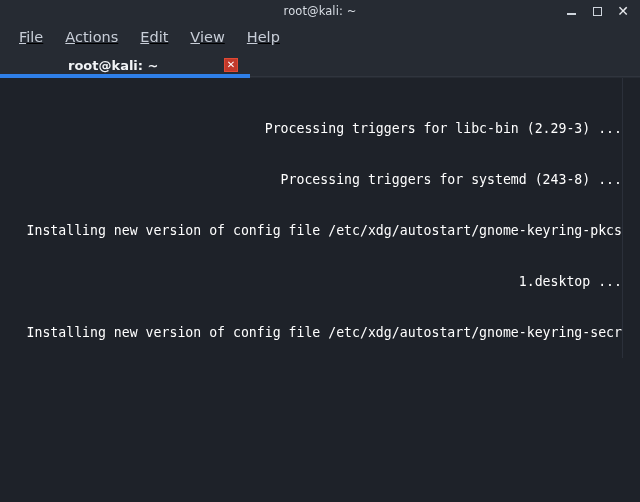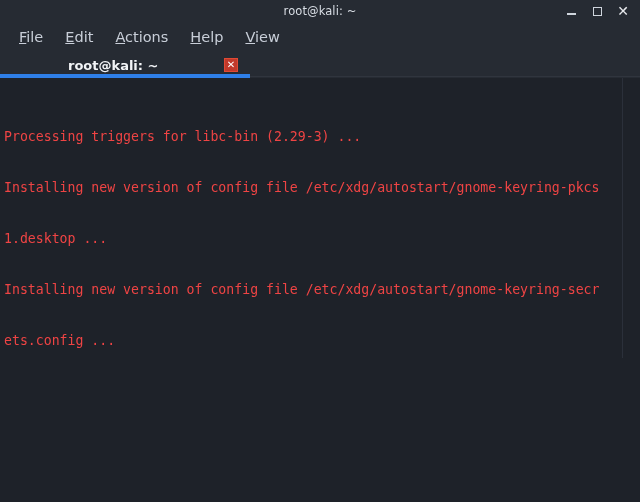--- a/index.html
+++ b/index.html
@@ -79,20 +79,21 @@
 
   
   #menubar {
     height: 30px;
     flex: 0 0 30px;
     background: #262b33;
     display: flex;
     align-items: center;
     padding-left: 8px;
     box-sizing: border-box;
+    text-decoration: underline;
   }
   .menu-item {
     font-size: 14.5px;
     color: #c8ced8;
     padding: 0 11px;
     line-height: 30px;
     white-space: nowrap;
   }
   .menu-item .mnemonic {
     text-decoration: underline;
@@ -164,28 +165,29 @@
     flex: 1 1 auto;
     background: #1e2229;
     overflow: hidden;
   }
   #terminal {
     position: absolute;
     left: 0;
     top: 0;
     right: 18px;
     bottom: 0;
-    padding: 16px 0 0 4px;
+    padding: 8px 0 0 4px;
     box-sizing: border-box;
     font-family: "DejaVu Sans Mono", monospace;
     font-size: 13.2px;
     line-height: 17px;
-    color: #ef4444;
+    color: #ffffff;
     white-space: pre;
     letter-spacing: 0px;
+    text-align: right;
   }
   .tline {
     height: 17px;
     white-space: pre;
   }
 
   
   #scrollbar {
     position: absolute;
     right: 0;
@@ -221,40 +223,41 @@
         <div class="wc-max"></div>
       </div>
       <div class="wc-btn">
         <span class="wc-close-glyph">✕</span>
       </div>
     </div>
   </div>
 
   <div id="menubar">
     <div class="menu-item"><span class="mnemonic">F</span><span>ile</span></div>
+    <div class="menu-item"><span class="mnemonic">A</span><span>ctions</span></div>
     <div class="menu-item"><span class="mnemonic">E</span><span>dit</span></div>
-    <div class="menu-item"><span class="mnemonic">A</span><span>ctions</span></div>
+    <div class="menu-item"><span class="mnemonic">V</span><span>iew</span></div>
     <div class="menu-item"><span class="mnemonic">H</span><span>elp</span></div>
-    <div class="menu-item"><span class="mnemonic">V</span><span>iew</span></div>
   </div>
 
   <div id="tabbar">
     <div id="tab">
       <span id="tab-label">root@kali: ~</span>
     </div>
     <div id="tab-close">
       <span id="tab-close-glyph">✕</span>
     </div>
     <div id="tab-underline"></div>
     <div id="tabbar-rule"></div>
   </div>
 
   <div id="terminal-wrap">
     <div id="terminal">
       <div class="tline">Processing triggers for libc-bin (2.29-3) ...</div>
+      <div class="tline">Processing triggers for systemd (243-8) ...</div>
       <div class="tline">Installing new version of config file /etc/xdg/autostart/gnome-keyring-pkcs</div>
       <div class="tline">1.desktop ...</div>
       <div class="tline">Installing new version of config file /etc/xdg/autostart/gnome-keyring-secr</div>
       <div class="tline">ets.config ...</div>
       
       
       
       
       
       

